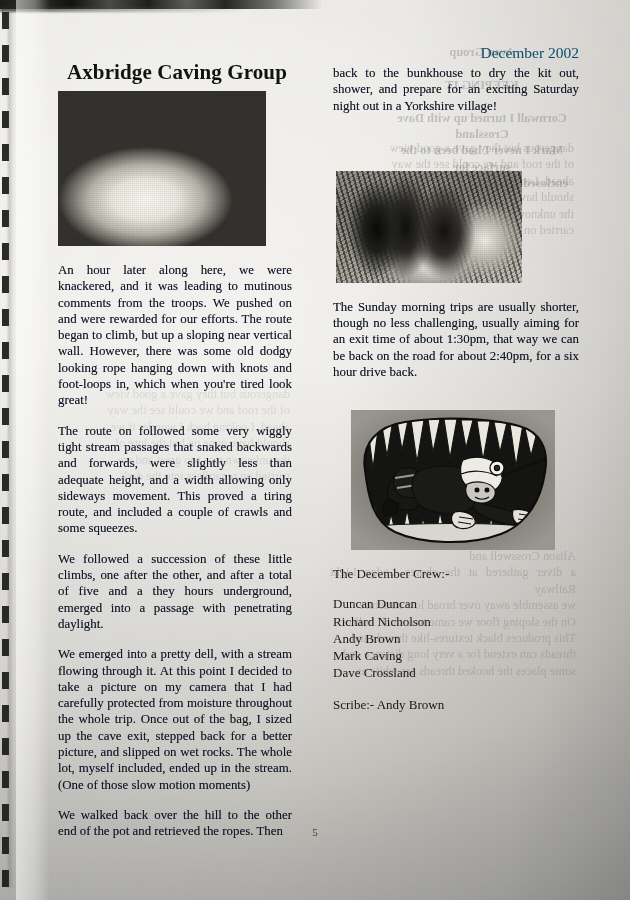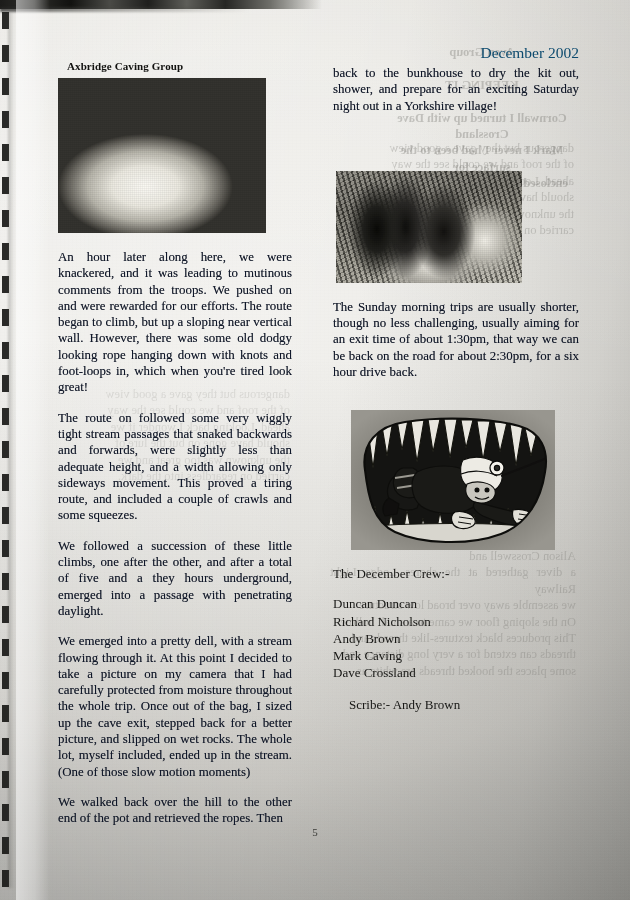--- a/index.html
+++ b/index.html
@@ -116,21 +116,21 @@
     width: 234px;
   }
   .col-right {
     position: absolute;
     left: 333px; top: 44px;
     width: 246px;
   }
 
   .masthead {
     font-weight: bold;
-    font-size: 11px;
+    font-size: 21px;
     letter-spacing: 0.1px;
     color: #121210;
     margin: 0 0 6px 9px;
     white-space: nowrap;
   }
   .issue-date {
     font-weight: normal;
     font-size: 15.5px;
     color: #0c4a6e;
     text-align: right;
@@ -202,21 +202,21 @@
     padding: 0;
   }
   .crew-list li {
     font-size: 13px;
     line-height: 17.2px;
     color: #171715;
   }
   .scribe {
     font-size: 13px;
     color: #171715;
-    margin: 16px;
+    margin: 0;
   }
 
   .page-number {
     position: absolute;
     left: 0; top: 826px;
     width: 630px;
     text-align: center;
     font-size: 11px;
     color: #3a3a36;
   }
@@ -288,21 +288,21 @@
     <p class="body">back to the bunkhouse to dry the kit out, shower, and prepare for an exciting Saturday night out in a Yorkshire village!</p>
 
     <div style="height:43px"></div>
 
     <div class="photo" id="photo-group-outdoors" style="margin-left:3px;">
       <div class="grain"></div>
     </div>
 
     <div style="height:16px"></div>
 
-    <p class="body">The Sunday morning trips are usually shorter, though no less challenging, usually aiming for an exit time of about 1:30pm, that way we can be back on the road for about 2:30pm, for a six hour drive back.</p>
+    <p class="body">The Sunday morning trips are usually shorter, though no less challenging, usually aiming for an exit time of about 1:30pm, that way we can be back on the road for about 2:40pm, for a six hour drive back.</p>
 
     <div style="height:16px"></div>
 
     <div id="cartoon-caver-crawling" style="margin-left:18px;">
       <svg viewBox="0 0 204 140" width="204" height="140">
         <defs>
           <radialGradient id="cavewall" cx="50%" cy="50%" r="62%">
             <stop offset="0%" stop-color="#8e8c85"></stop>
             <stop offset="55%" stop-color="#7d7b74"></stop>
             <stop offset="100%" stop-color="#98968f"></stop>

